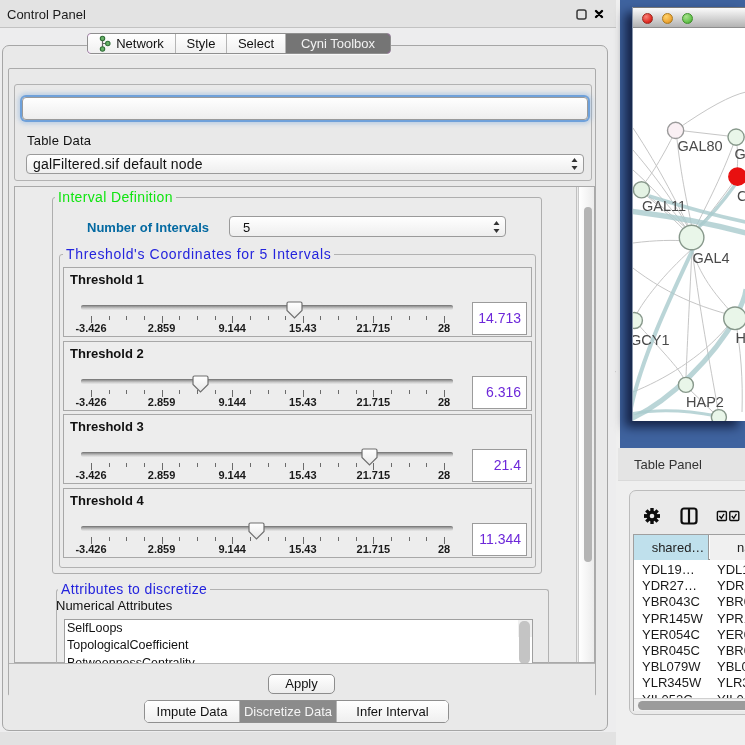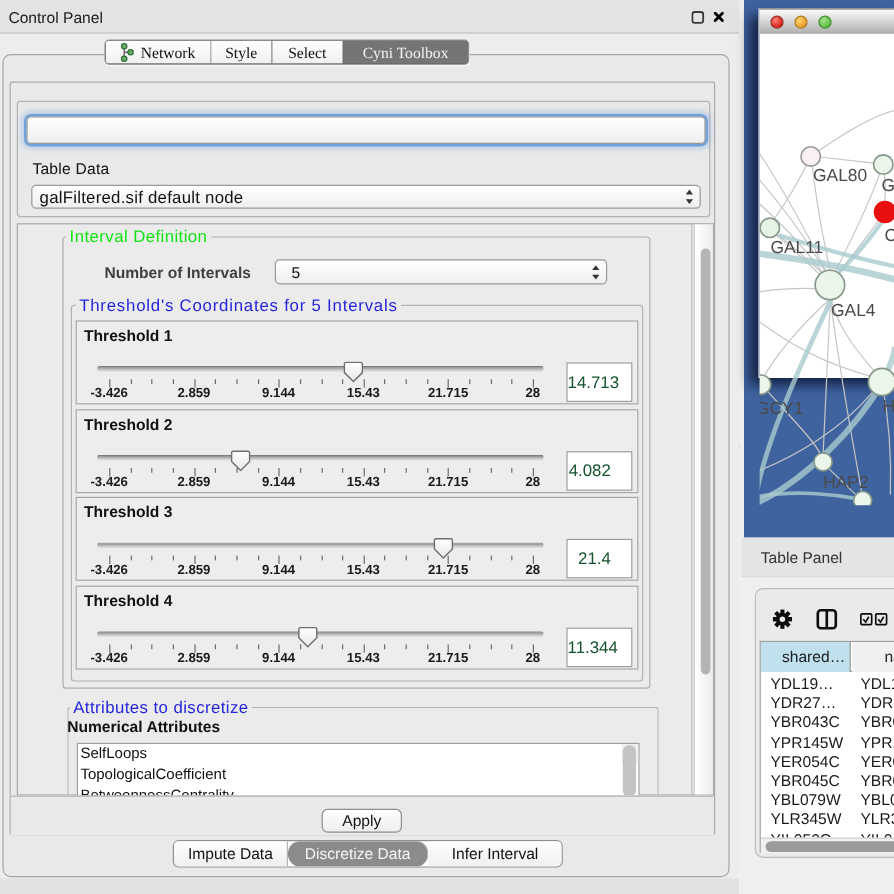--- a/index.html
+++ b/index.html
@@ -8,41 +8,41 @@
 .abs { position:absolute; }
 
 
 #dock { left:0; top:0; width:618px; height:745px; background:#ededee; }
 #titlebar { left:0; top:0; width:616px; height:28px; background:#e3e3e3; border-bottom:1px solid #c2c2c2; }
 #titlebar .t { position:absolute; left:7px; top:7px; font-size:13px; color:#1b1b1b; }
 #belowtitle { left:0; top:29px; width:616px; height:716px; background:#ededee; }
 #winpanel { left:2px; top:45px; width:606px; height:686px; background:#e9e9e9; border:1px solid #a6a6a6; border-radius:7px; }
 
 
-#toptabs { left:87px; top:33px; height:21px; display:flex; border:1px solid #8f8f8f; border-radius:4px; overflow:hidden; background:#404040; box-shadow:0 1px 1px rgba(255,255,255,.7);font-family:Liberation Serif, serif; }
+#toptabs { left:87px; top:33px; height:21px; display:flex; border:1px solid #8f8f8f; border-radius:4px; overflow:hidden; background:#d946ef; box-shadow:0 1px 1px rgba(255,255,255,.7); }
 #toptabs .seg { height:100%; display:flex; align-items:center; justify-content:center; font-size:13px; color:#111; background:linear-gradient(#ffffff,#f0f0f0); border-right:1px solid #b5b5b5; padding:0; }
 #toptabs .seg.sel { background:#757575; color:#f2f2f2; border-right:none; }
 #toptabs .seg:last-child { border-right:none; }
 
 
 #cynipanel { left:8px; top:68px; width:588px; height:628px; border:1px solid #ababab; border-radius:2px; background:#e9e9e9; }
 
 
 .group { position:absolute; border:1px solid #b2b2b2; border-radius:3px; }
 .group > .gt { position:absolute; top:-9px; font-size:14px; letter-spacing:0.35px; background:#e9e9e9; padding:0 3px; white-space:nowrap; }
 
 
 .combo { position:absolute; background:linear-gradient(#ffffff,#eeeeee); border:1px solid #9a9a9a; border-radius:4px; font-size:13px; color:#111; }
 .combo .ctext { position:absolute; left:13px; top:50%; transform:translateY(-50%); }
 .combo .arr { position:absolute; right:5px; top:50%; transform:translateY(-50%); width:7px; height:12px; }
 
 
 .tbox { position:absolute; left:63px; width:469px; height:70px; border:1px solid #a8a8a8; background:#ededed; }
 .tbox .tt { position:absolute; left:6px; top:4px; font-size:13px; font-weight:bold; color:#111; }
-.tval { position:absolute; left:408px; top:34px; width:55px; height:33px; background:#fff; border:1px solid #9b9b9b; font-size:14px; color:#14532d; text-align:right; line-height:31px; padding-right:17px; }
+.tval { position:absolute; left:408px; top:34px; width:55px; height:33px; background:#fff; border:1px solid #9b9b9b; font-size:14px; color:#6d28d9; text-align:right; line-height:31px; padding-right:5px; }
 .track { position:absolute; left:17px; top:37px; width:372px; height:5px; background:linear-gradient(#8f8f8f,#c9c9c9 55%,#e8e8e8); border-top:1px solid #7d7d7d; border-radius:2px; }
 .thumb { position:absolute; top:33px; width:17px; height:18px; }
 .tick { position:absolute; width:1px; background:#6b6b6b; }
 .tlabel { position:absolute; top:54px; font-size:11px; font-weight:bold; color:#1a1a1a; transform:translateX(-50%); }
 
 
 #vscroll { left:578px; top:187px; width:16px; height:475px; background:linear-gradient(90deg,#ffffff,#ececec); border-left:1px solid #c9c9c9; }
 #vthumb { position:absolute; left:5px; top:20px; width:8px; height:355px; background:#b4b4b4; border-radius:4px; }
 
 
@@ -64,21 +64,21 @@
 
 #popup { left:14px; top:72px; width:564px; height:62px; background:#fff; border:1px solid #c6c6c6; border-top:none; border-radius:0 0 6px 6px; box-shadow:0 3px 5px rgba(0,0,0,0.38); }
 #popup .ghost { position:absolute; left:36px; top:3px; font-size:14px; font-weight:bold; color:#e1e1e1; }
 #popup .r1 { position:absolute; left:181px; top:12px; font-size:14px; letter-spacing:2.3px; color:#c9c9c9; }
 #popup .r2 { position:absolute; left:0px; top:27px; font-size:14px; letter-spacing:0.2px; font-weight:bold; color:#000; }
 #popup .r3 { position:absolute; left:1px; top:43px; font-size:14px; letter-spacing:0.35px; color:#111; }
 
 
 #rightbg { left:616px; top:0; width:129px; height:745px; background:#efefef; }
 #bluecanvas { left:620px; top:0; width:125px; height:448px; background:#3f639f; }
-#netwin { left:632px; top:7px; width:113px; height:308px; background:#fff; box-shadow:-7px 6px 10px rgba(4,10,35,0.72); border-left:1px solid #8a97ad; }
+#netwin { left:632px; top:7px; width:113px; height:414px; background:#fff; box-shadow:-7px 6px 10px rgba(4,10,35,0.72); border-left:1px solid #8a97ad; }
 #nettitle { position:absolute; left:0; top:0; width:113px; height:21px; background:linear-gradient(#fbfbfb,#b3b3b3); border-bottom:1px solid #8e8e8e; border-top:1px solid #777; }
 .light { position:absolute; top:5px; width:11px; height:11px; border-radius:50%; }
 
 #tablebar { left:618px; top:448px; width:127px; height:33px; background:#e4e4e4; border-bottom:1px solid #dadada; }
 #tablebar .t { position:absolute; left:16px; top:9px; font-size:13px; color:#333; }
 #tablecont { left:629px; top:490px; width:130px; height:225px; background:#eaeaea; border:1px solid #bcbcbc; border-radius:7px; }
 
 #table { position:absolute; left:3px; top:43px; width:127px; height:177px; background:#fff; border:1px solid #9f9f9f; border-bottom:none; overflow:hidden; }
 #thead { position:absolute; left:0; top:0; width:200px; height:25px; border-bottom:1px solid #8b8b8b; font-size:13px; color:#222; }
 #thc1 { position:absolute; left:0; top:0; width:75px; height:25px; background:#bfe0ec; border-right:1px solid #999; text-align:center; text-indent:14px; line-height:25px; }
@@ -122,21 +122,21 @@
   <div class="abs" style="left:14px; top:186px; width:581px; height:477px; border:1px solid #a9a9a9; background:#ebebeb;"></div>
   <div class="abs" style="left:576px; top:187px; width:1px; height:475px; background:#c0c0c0;"></div>
   <div class="abs" id="vscroll">
       <div id="vthumb"></div>
     </div>
 
   <div class="group" style="left:52px; top:197px; width:490px; height:377px; border-color:#aeaeae;">
     <span class="gt" style="left:2px; color:#10e410; background:#ebebeb;">Interval Definition</span>
   </div>
 
-  <div class="abs" style="left:87px; top:220px; font-size:13px; font-weight:bold; color:#404040;">Number of Intervals</div>
+  <div class="abs" style="left:87px; top:220px; font-size:13px; font-weight:bold; color:#0369a1;">Number of Intervals</div>
   <div class="combo" style="left:229px; top:216px; width:277px; height:21px;">
     <span class="ctext">5</span>
     <svg class="arr" viewBox="0 0 7 12">
         <path d="M3.5 0 L6.5 4 L0.5 4 Z" fill="#333"></path>
         <path d="M3.5 12 L6.5 8 L0.5 8 Z" fill="#333"></path>
       </svg>
   </div>
 
   <div class="group" style="left:59px; top:254px; width:477px; height:314px;">
     <span class="gt" style="left:3px; color:#2424dd; background:#ebebeb; letter-spacing:0.65px;">Threshold's Coordinates for 5 Intervals</span>
@@ -215,21 +215,21 @@
       <div class="tlabel" style="left:380.0px;">28</div>
       <svg class="thumb" style="left:127.9px;" width="17" height="18" viewBox="0 0 17 18">
         <path d="M2.5 1 L14.5 1 Q16 1 16 2.5 L16 9.5 L8.5 17 L1 9.5 L1 2.5 Q1 1 2.5 1 Z" fill="url(#tg1)" stroke="#6f6f6f" stroke-width="1.2"></path>
         <defs>
           <linearGradient id="tg1" x1="0" y1="0" x2="0" y2="1">
             <stop offset="0" stop-color="#ffffff"></stop>
             <stop offset="1" stop-color="#e8e8e8"></stop>
           </linearGradient>
         </defs>
       </svg>
-      <div class="tval">4.082</div>
+      <div class="tval">6.316</div>
     </div>
   <div id="tb3" class="tbox" style="top:414px;">
       <span class="tt">Threshold 3</span>
       <div class="track"></div>
       <div class="tick" style="left:27.0px; top:48px; height:7px;"></div>
       <div class="tick" style="left:44.6px; top:48px; height:4px;"></div>
       <div class="tick" style="left:62.3px; top:48px; height:4px;"></div>
       <div class="tick" style="left:79.9px; top:48px; height:4px;"></div>
       <div class="tick" style="left:97.6px; top:48px; height:7px;"></div>
       <div class="tick" style="left:115.3px; top:48px; height:4px;"></div>
@@ -303,37 +303,37 @@
             <stop offset="1" stop-color="#e8e8e8"></stop>
           </linearGradient>
         </defs>
       </svg>
       <div class="tval">11.344</div>
     </div>
 
   <div class="group" style="left:56px; top:589px; width:493px; height:75px; border-bottom:none; border-radius:3px 3px 0 0;">
     <span class="gt" style="left:1px; color:#2424dd; background:#ebebeb;">Attributes to discretize</span>
   </div>
-  <div class="abs" style="left:56px; top:598px; font-size:13px; font-weight:bold; color:#111;">Numerical Attributes</div>
+  <div class="abs" style="left:56px; top:598px; font-size:13px; font-weight:normal; color:#111;">Numerical Attributes</div>
   <div class="abs" id="numlist">
     <div>SelfLoops</div>
     <div>TopologicalCoefficient</div>
     <div>BetweennessCentrality</div>
     <div id="listscroll">
         <div></div>
       </div>
   </div>
 
   <div class="abs" id="applybar">
       <div id="applybtn">Apply</div>
     </div>
 
   <div class="abs" id="bottabs">
     <div class="seg" style="width:95px;">Impute Data</div>
-    <div class="seg sel" style="width:117px;border-radius:10px;">Discretize Data</div>
+    <div class="seg sel" style="width:97px;">Discretize Data</div>
     <div class="seg" style="width:111px;">Infer Interval</div>
   </div>
 
   <div class="abs" id="toptabs">
     <div class="seg" style="width:88px;"><svg width="12" height="17" viewBox="0 0 12 17" style="margin-right:5px;">
           <path d="M3.5 3.5 L3.5 14 M3.5 8.5 L8.8 8.5" stroke="#666" stroke-width="1.2" fill="none"></path>
           <circle cx="3.5" cy="3.5" r="2.2" fill="#67b167" stroke="#33703a" stroke-width="1.1"></circle>
           <circle cx="8.8" cy="8.5" r="2.2" fill="#67b167" stroke="#33703a" stroke-width="1.1"></circle>
           <circle cx="3.5" cy="14" r="2.2" fill="#67b167" stroke="#33703a" stroke-width="1.1"></circle>
         </svg>Network</div>

